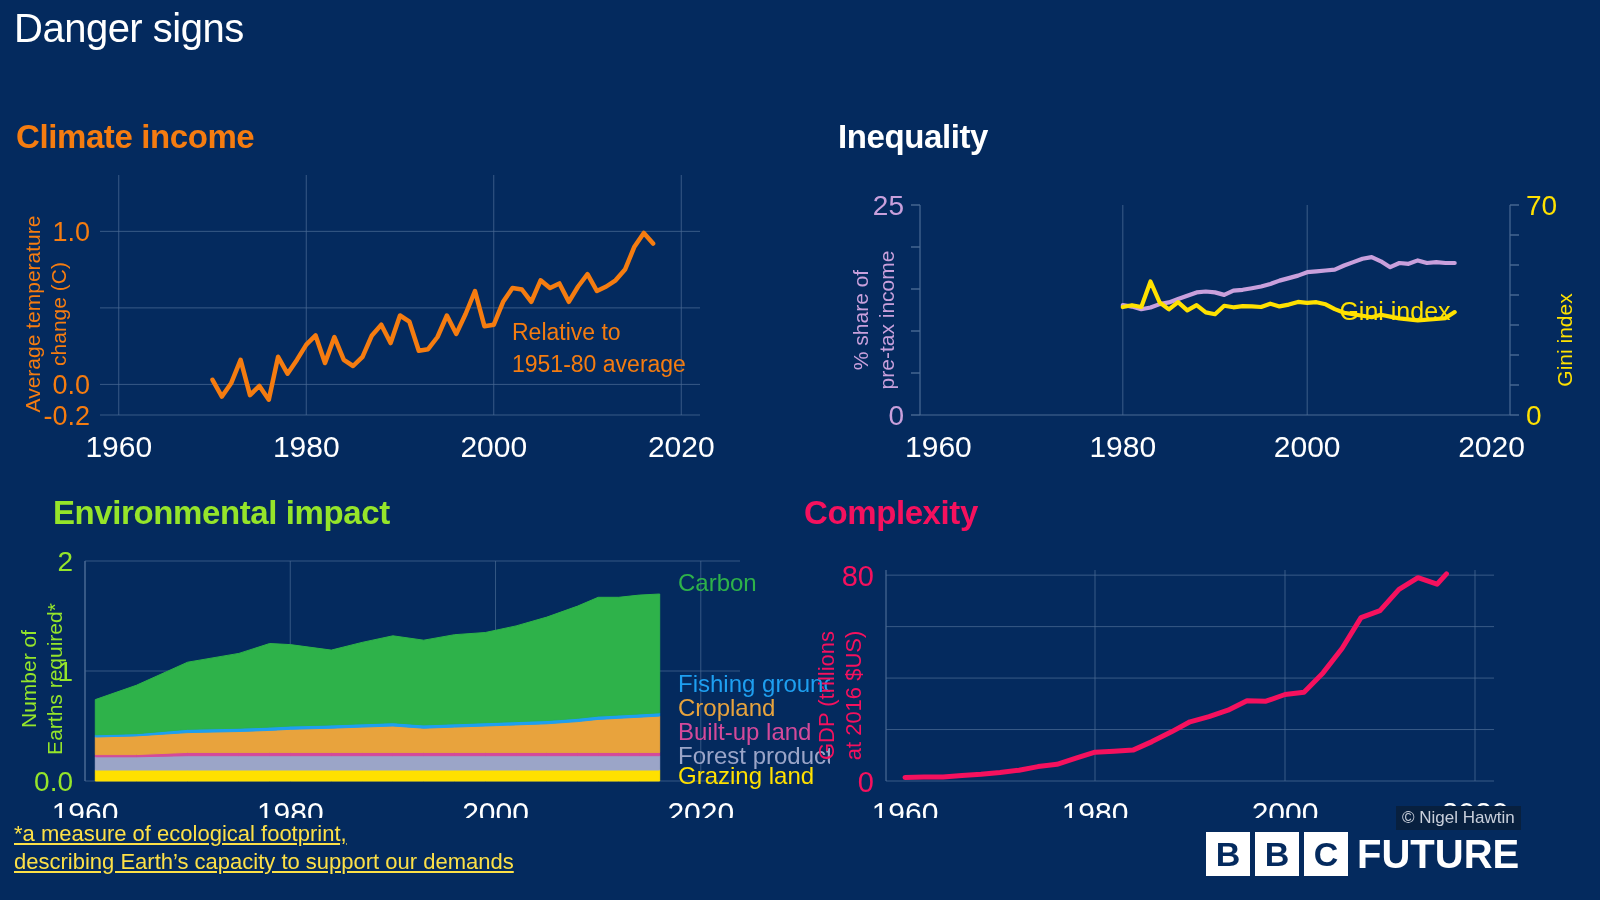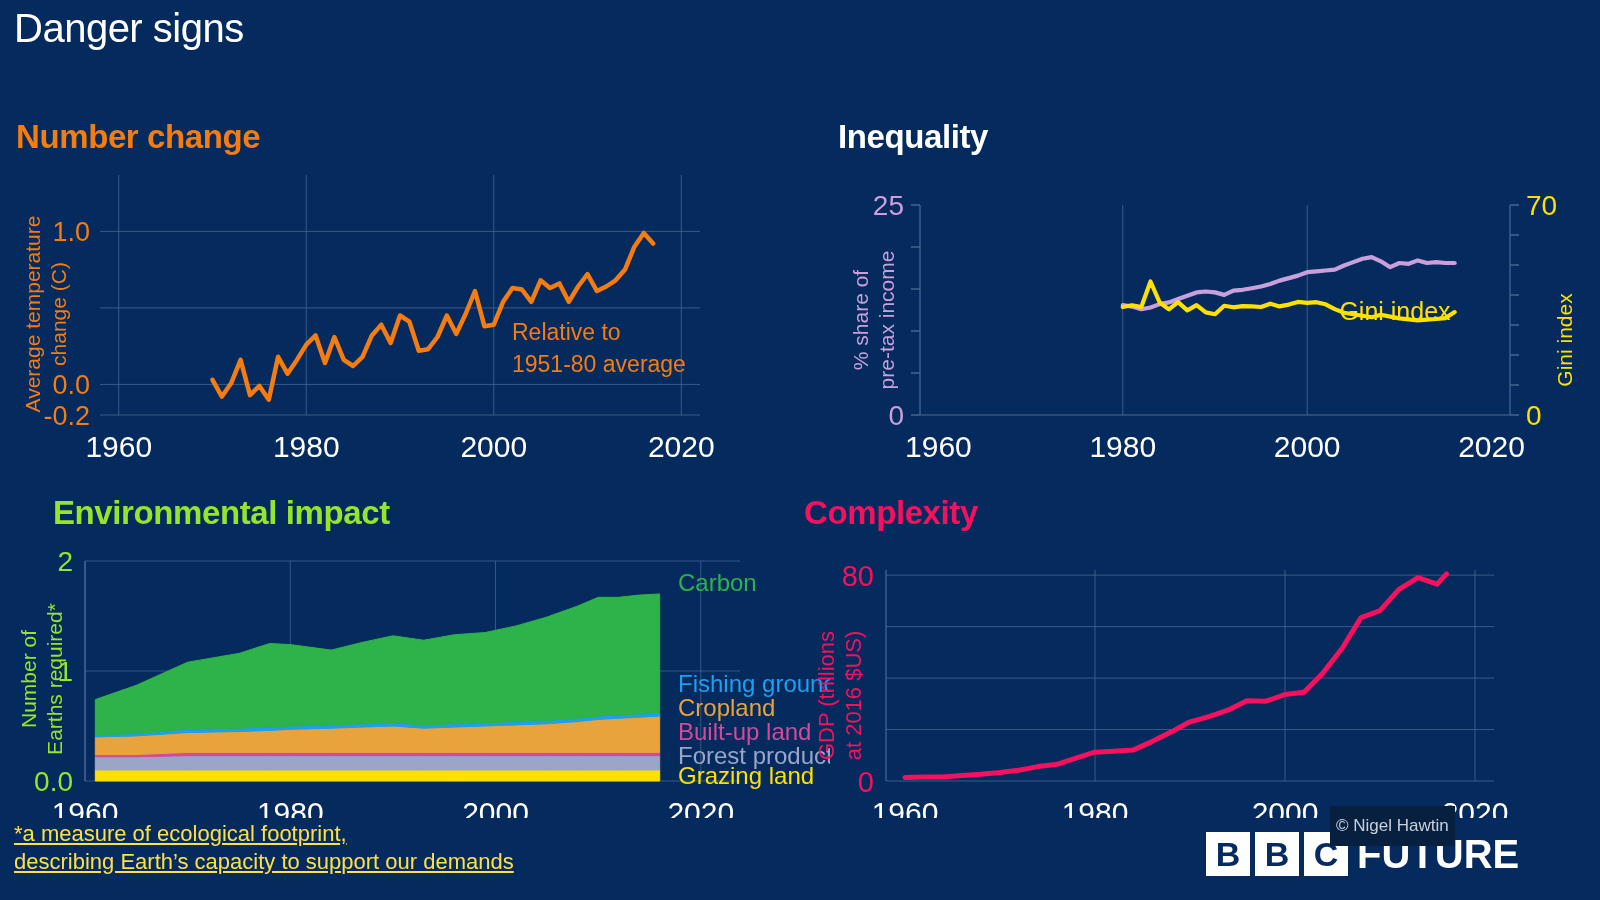--- a/index.html
+++ b/index.html
@@ -40,34 +40,34 @@
     width:44px; height:44px; background:#ffffff; color:#042a5e;
     font-size:34px; font-weight:bold; font-family:"Liberation Sans", sans-serif;
     display:flex; align-items:center; justify-content:center;
     margin-right:5px;
   }
   .future-txt {
     font-size:40px; font-weight:bold; color:#ffffff; letter-spacing:0px;
     margin-left:4px; line-height:44px;text-align:center;
   }
   .credit {
-    position:absolute; left:1330px; top:806px;
+    position:absolute; left:1396px; top:806px;
     font-size:17px; color:#c9cfdb; background:#08203f;
-    padding:10px 6px;
+    padding:2px 6px;
   }
 </style>
 </head>
 <body>
 
 <div id="root">
 
   <div class="title">Danger signs</div>
 
   <div class="panel" style="left:0px; top:110px; width:790px; height:350px;">
-    <div class="panel-title" style="left:16px; top:8px; color:#f57c10;">Number change</div>
+    <div class="panel-title" style="left:16px; top:8px; color:#f57c10;">Climate income</div>
     <svg id="svg-climate" width="790" height="350">
         <line x1="100" x2="700" y1="305" y2="305" stroke="#4a6a94" stroke-width="1" opacity="0.75"></line>
         <line x1="100" x2="700" y1="274.3939393939394" y2="274.3939393939394" stroke="#4a6a94" stroke-width="1" opacity="0.75"></line>
         <line x1="100" x2="700" y1="197.87878787878788" y2="197.87878787878788" stroke="#4a6a94" stroke-width="1" opacity="0.75"></line>
         <line x1="100" x2="700" y1="121.36363636363637" y2="121.36363636363637" stroke="#4a6a94" stroke-width="1" opacity="0.75"></line>
         <line x1="118.75" x2="118.75" y1="65" y2="305" stroke="#4a6a94" stroke-width="1" opacity="0.75"></line>
         <line x1="306.25" x2="306.25" y1="65" y2="305" stroke="#4a6a94" stroke-width="1" opacity="0.75"></line>
         <line x1="493.75" x2="493.75" y1="65" y2="305" stroke="#4a6a94" stroke-width="1" opacity="0.75"></line>
         <line x1="681.25" x2="681.25" y1="65" y2="305" stroke="#4a6a94" stroke-width="1" opacity="0.75"></line>
         <text x="90" y="315" fill="#f57c10" text-anchor="end" font-size="27">-0.2</text>

